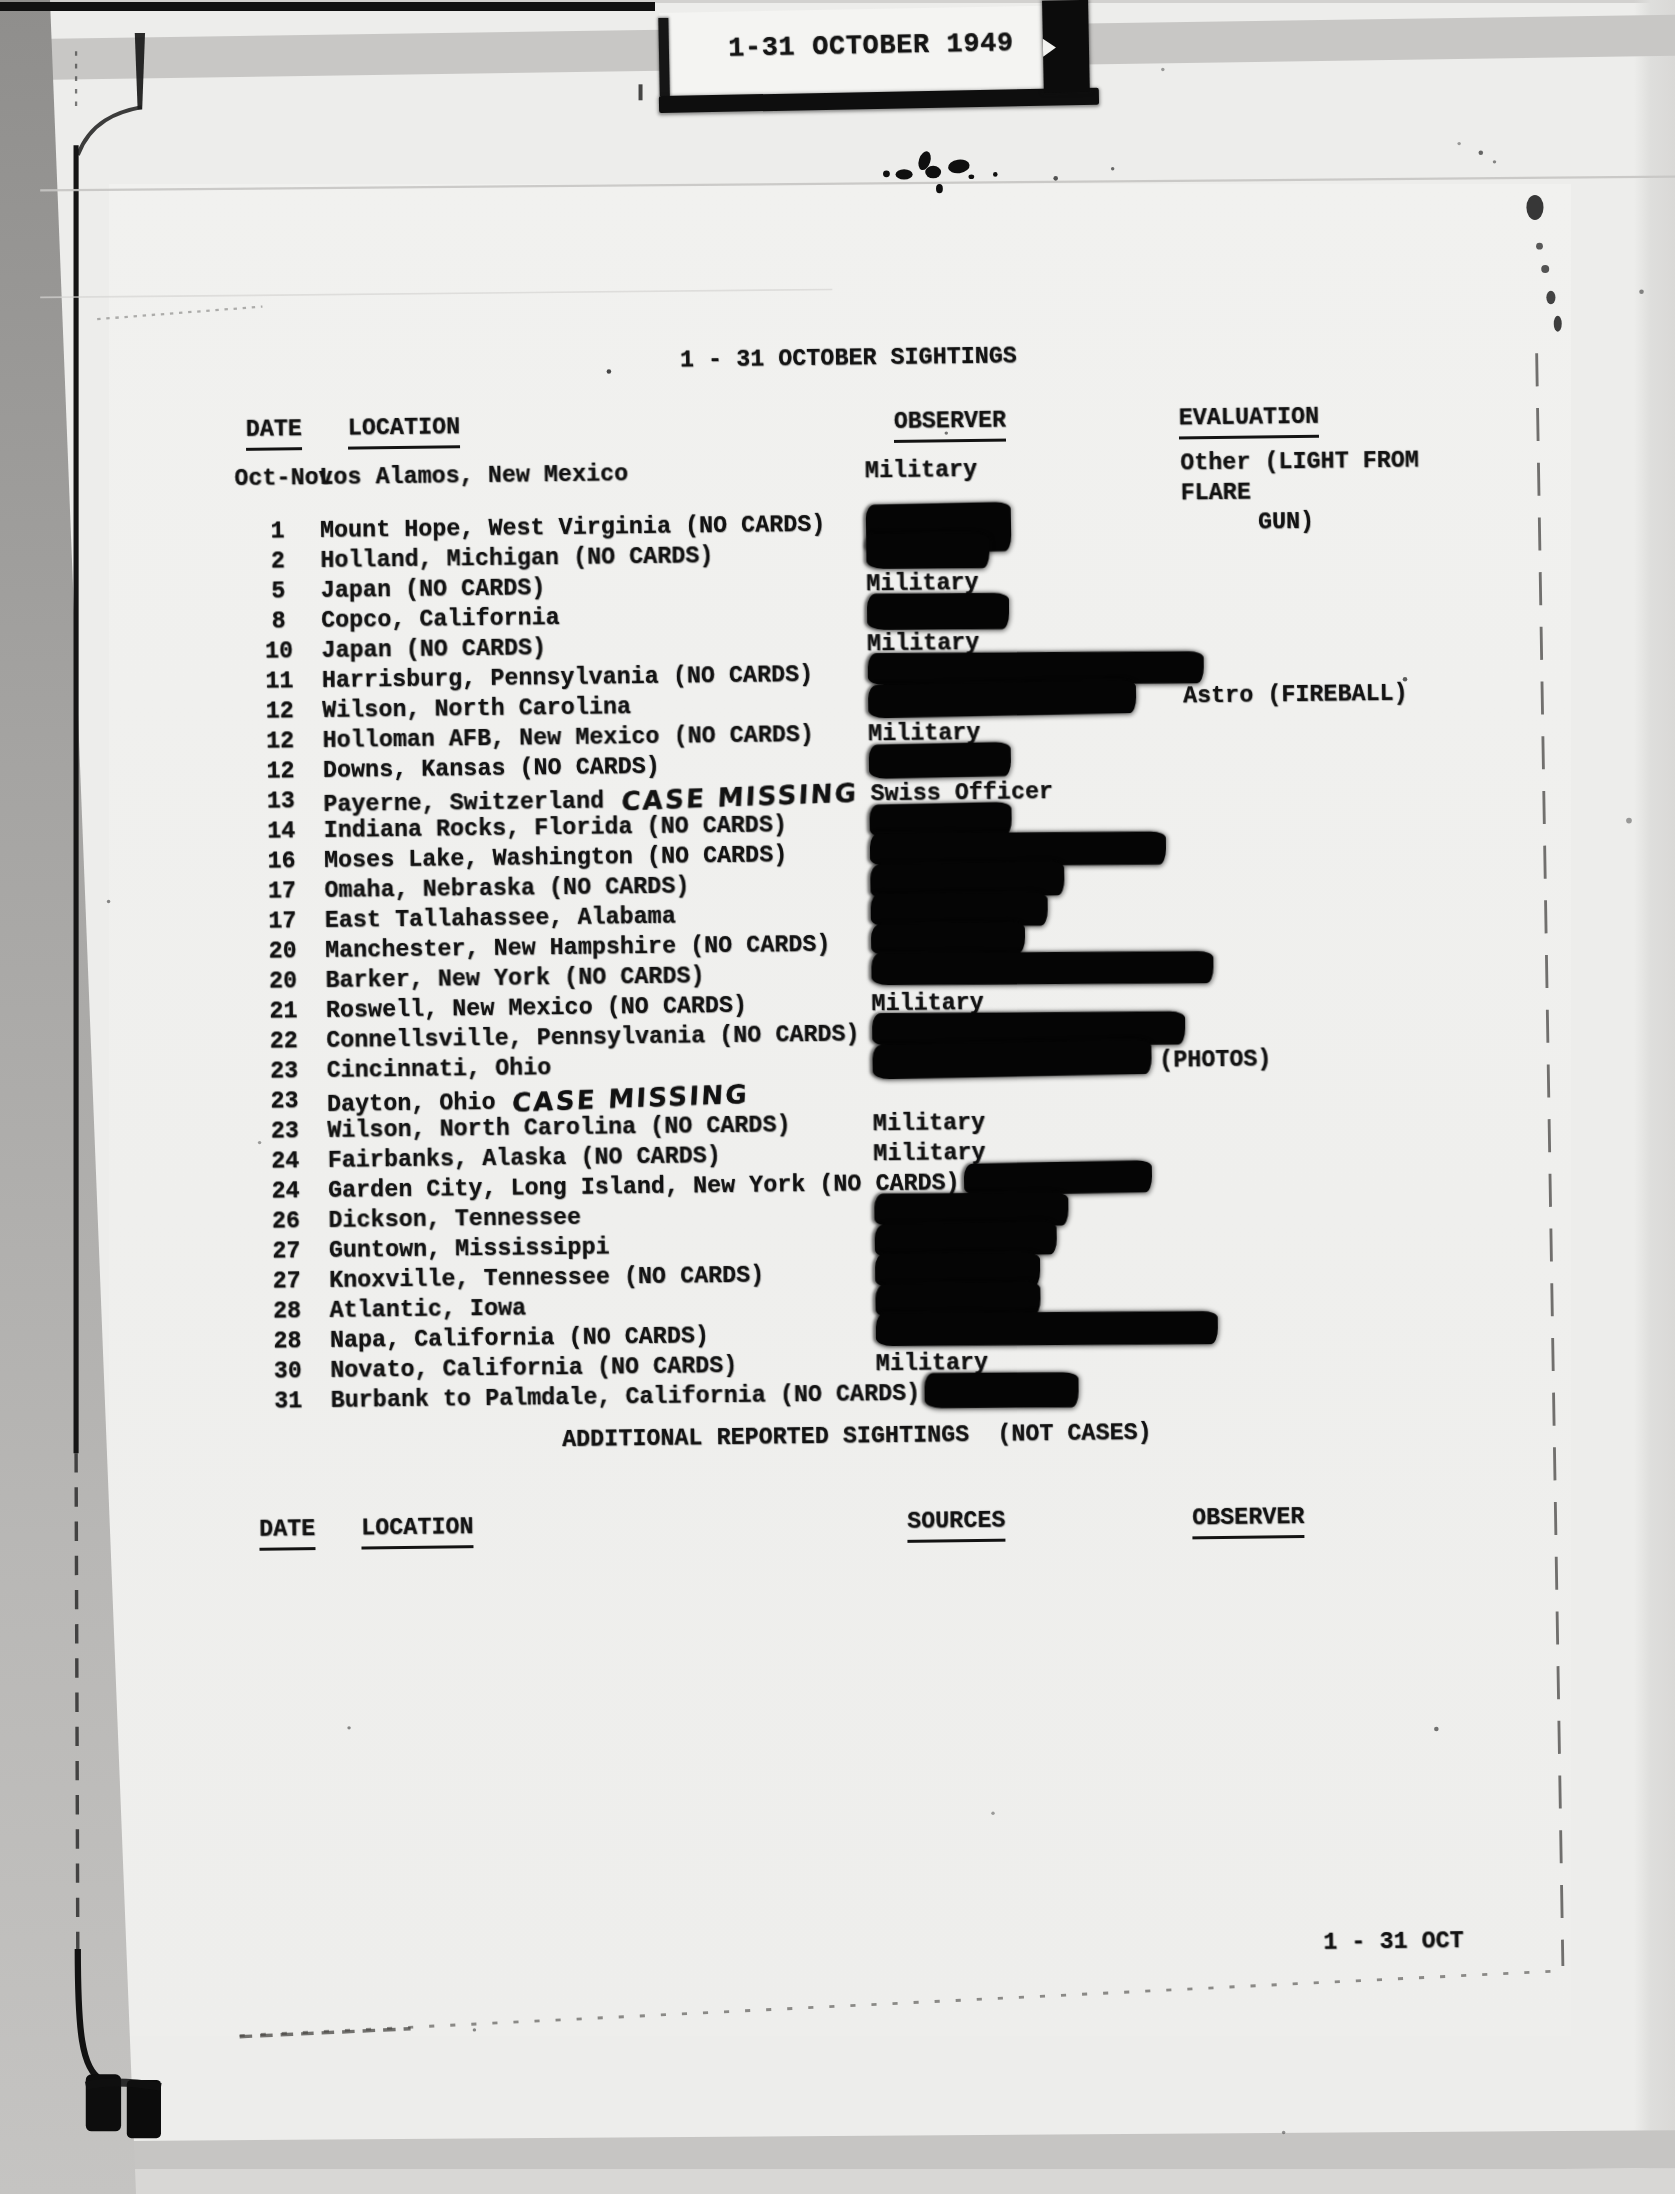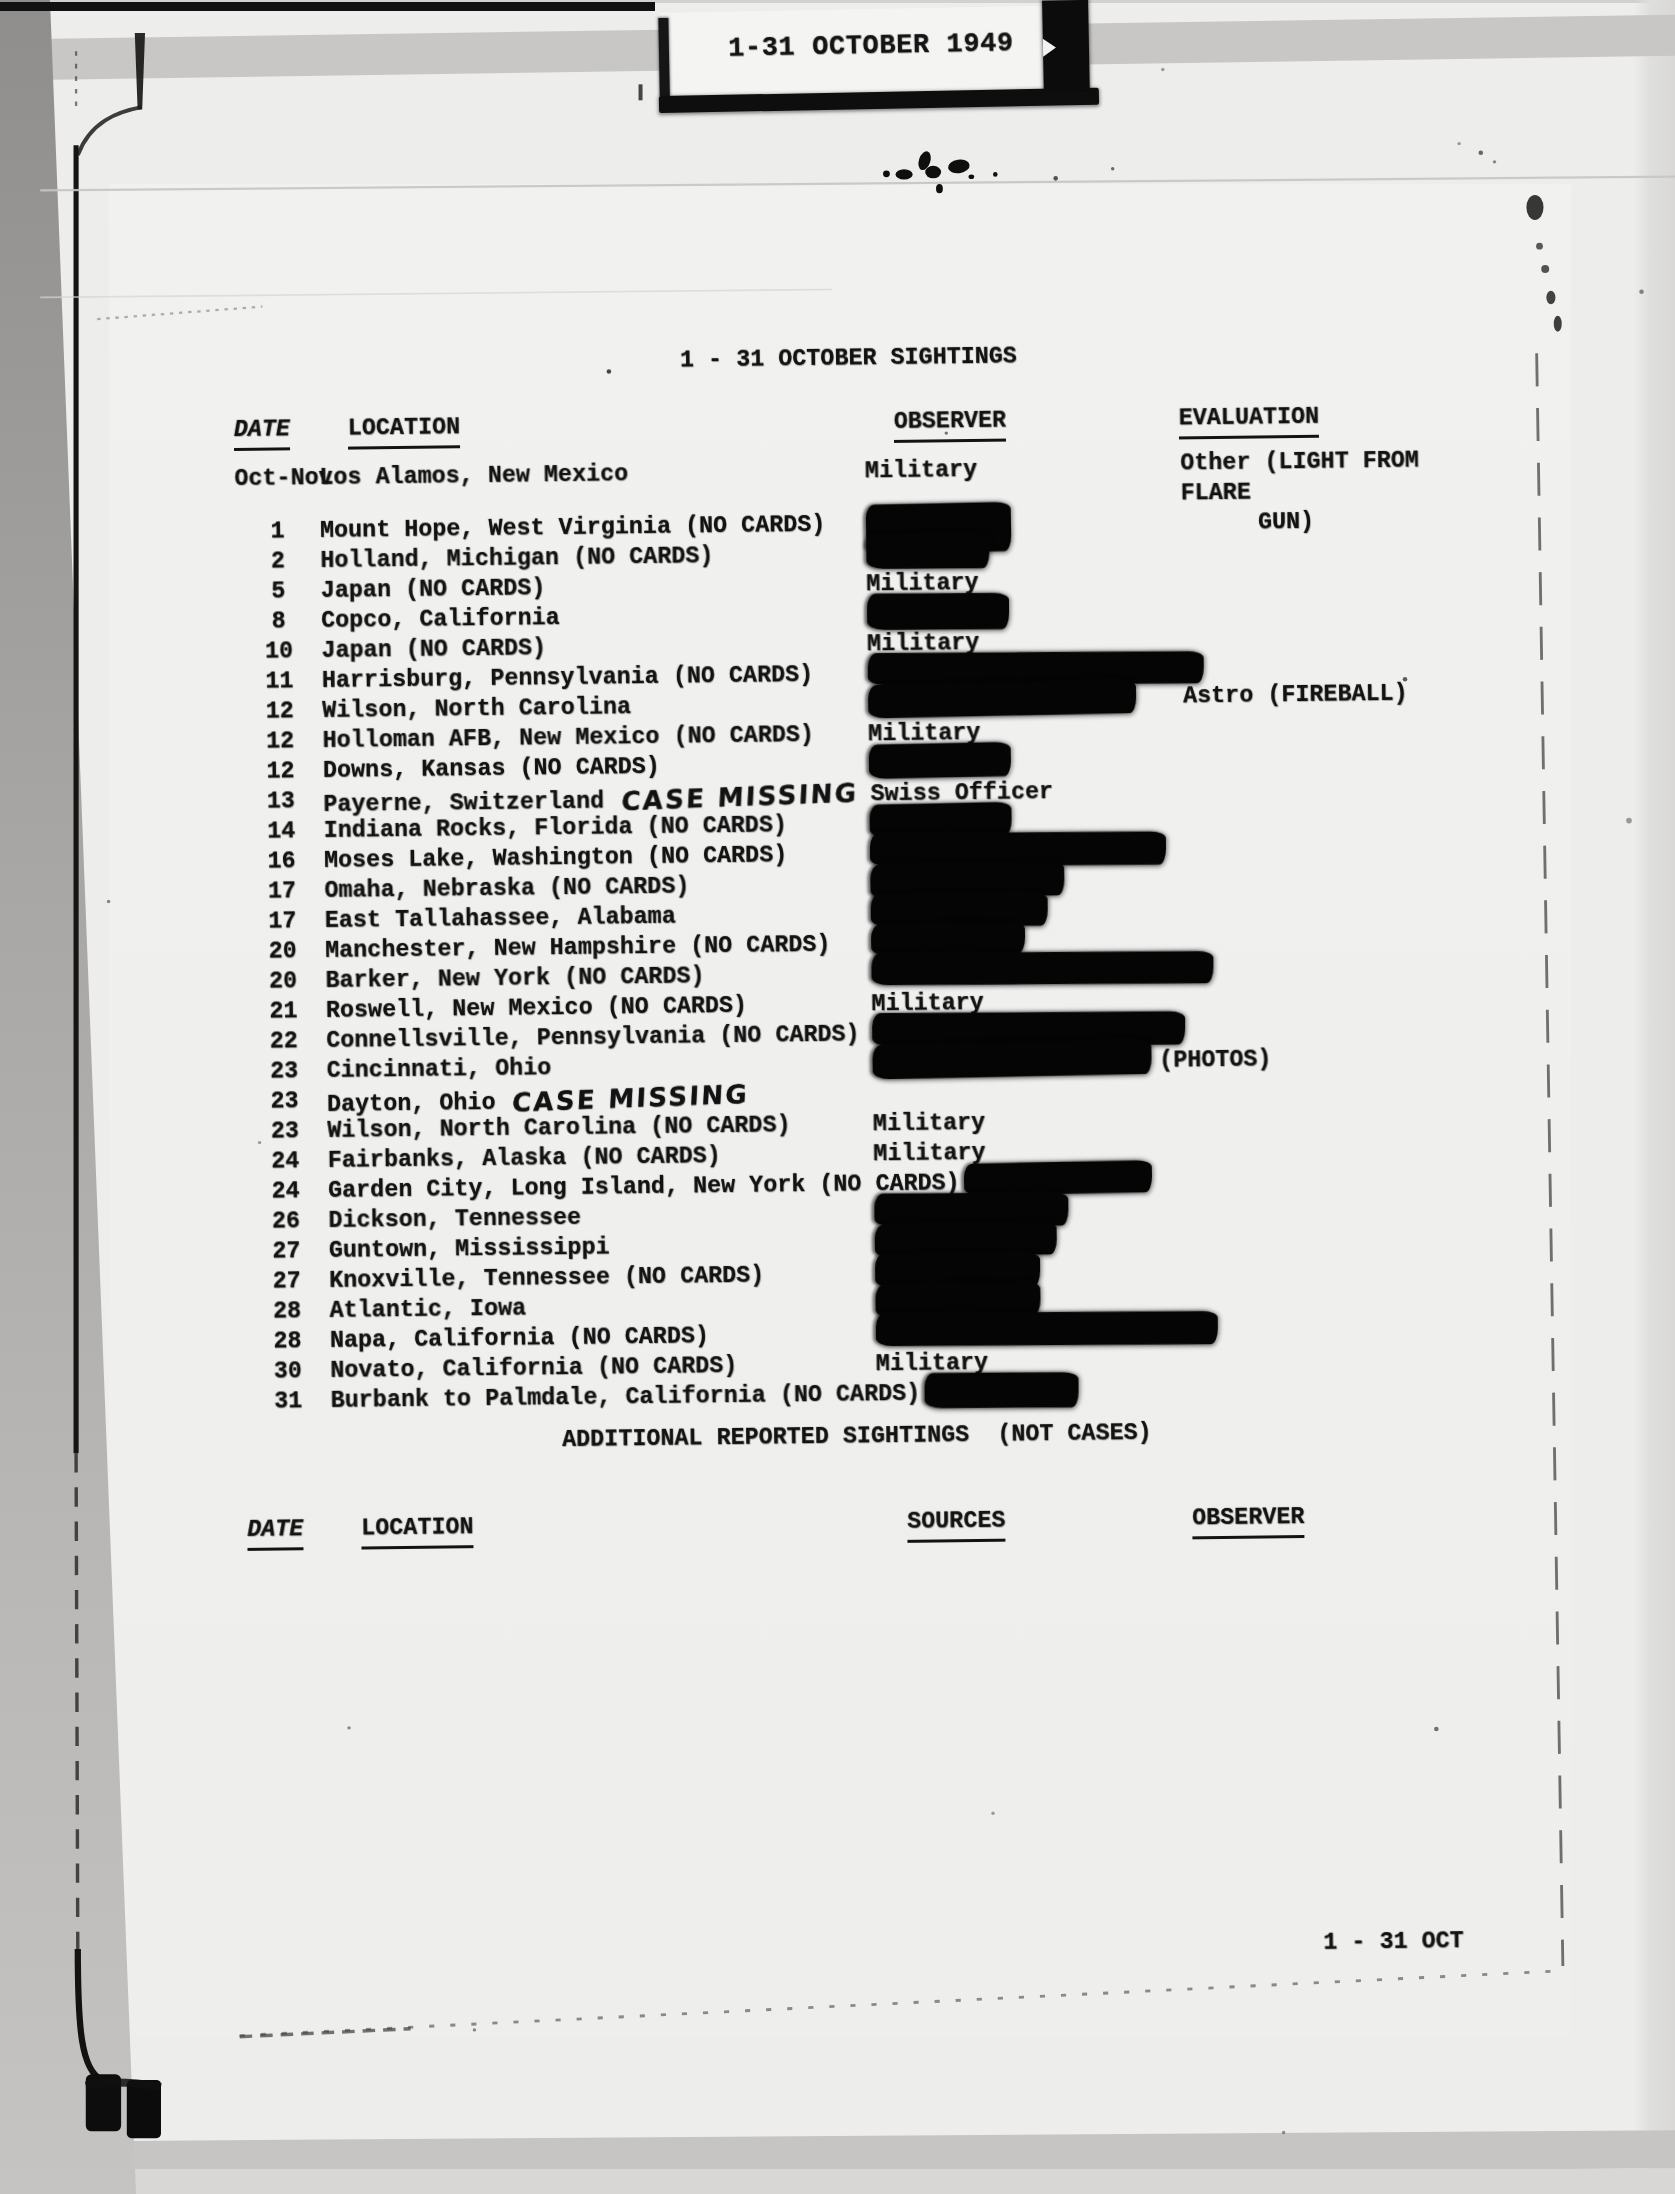--- a/index.html
+++ b/index.html
@@ -43,21 +43,21 @@
   
   .typed{position:absolute;left:0;top:0;width:1676px;height:2194px;z-index:4;
        color:#171717;font:700 23.4px/1.25 "Liberation Mono",monospace;
        transform:rotate(-0.7deg);transform-origin:234px 445px;
        text-shadow:0 0 1.1px rgba(25,25,25,.6),0.6px 0.6px 0 rgba(35,35,35,.25);
        filter:blur(0.3px) contrast(1.05);}
   .doc-title{position:absolute;left:681px;top:352px;white-space:pre;}
   .hdr-row{position:absolute;left:234px;top:416px;width:1368px;height:40px;}
   .hdr-row2{position:absolute;left:234px;top:1516px;width:1368px;height:40px;}
   .col-hdr{position:absolute;top:0;border-bottom:3.4px solid #181818;padding-bottom:2.8px;white-space:pre;}
-  .c0{left:0;font-style:italic;} .c1{left:114px;} .c2{left:660px;} .c3{left:945px;}
+  .c0{left:12px;} .c1{left:114px;} .c2{left:660px;} .c3{left:945px;}
   .add-title{position:absolute;left:550px;top:1430px;white-space:pre;}
   .footer-label{position:absolute;left:1305px;top:1942px;white-space:pre;}
 
   .rows{position:absolute;left:234px;top:465px;width:1379px;}
   .row{display:flex;align-items:flex-start;height:30px;position:relative;}
   .row:first-child{margin-bottom:23px;}
   .cell-date{flex:none;width:85px;text-align:center;white-space:pre;}
   .cell-loc{flex:none;min-width:541px;white-space:pre;}
   .cell-obs{flex:none;display:flex;align-items:flex-start;margin-left:4.6px;white-space:pre;}
   .hand-note{display:inline-block;font-family:"DejaVu Sans",sans-serif;font-size:26px;

